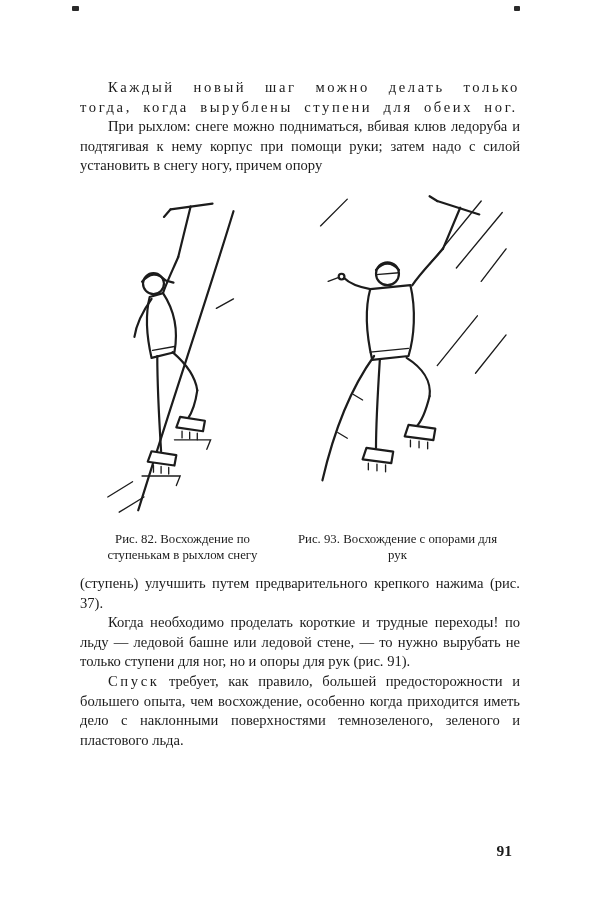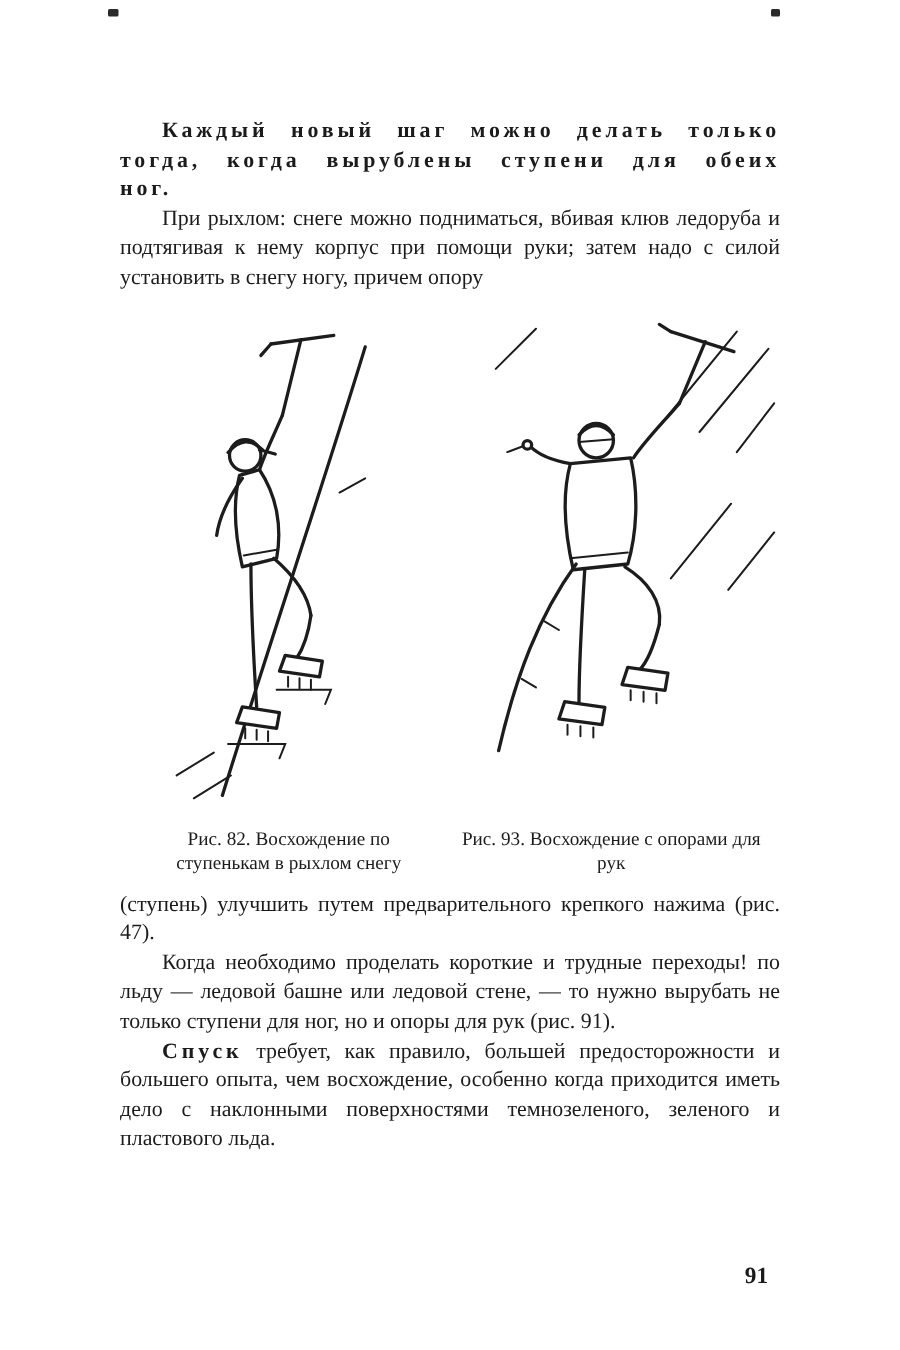--- a/index.html
+++ b/index.html
@@ -6,22 +6,22 @@
   .page{
     width:600px;height:900px;background:#ffffff;position:relative;
     font-family:"Liberation Serif","DejaVu Serif",serif;color:#1b1b1b;
     box-sizing:border-box;padding:78px 80px 0 80px;overflow:hidden;
   }
   .speck{position:absolute;background:#2a2a2a;border-radius:1px;}
   .speck.a{left:72px;top:6px;width:7px;height:5px;}
   .speck.b{left:514px;top:6px;width:6px;height:5px;}
   .body-text p{margin:0;font-size:14.6px;line-height:19.6px;text-align:justify;}
   p.indent{text-indent:28px;}
-  .sperr{letter-spacing:2.6px;word-spacing:5px;font-weight:bold;}
-  .figures{display:flex;justify-content:flex-end;align-items:flex-start;margin:12px 0 10px 0;}
+  .sperr{letter-spacing:2.6px;word-spacing:5px;}
+  .figures{display:flex;justify-content:flex-start;align-items:flex-start;margin:12px 0 10px 0;}
   figure{margin:0;display:flex;flex-direction:column;align-items:center;}
   figure.left{width:205px;}
   figure.right{width:225px;}
   figcaption{font-size:12.8px;line-height:16.5px;text-align:center;margin-top:7px;}
   figure.left figcaption{width:188px;}
   figure.right figcaption{width:205px;}
   svg .ln{stroke:#1c1c1c;stroke-width:2.3;fill:none;stroke-linecap:round;stroke-linejoin:round;}
   svg .thin{stroke:#1c1c1c;stroke-width:1.4;fill:none;stroke-linecap:round;}
   svg .solid{stroke:#1c1c1c;stroke-width:2.3;fill:#ffffff;stroke-linejoin:round;}
   .page-number{position:absolute;right:88px;bottom:40px;font-weight:bold;font-size:15.5px;}
@@ -111,20 +111,20 @@
           <path class="solid" d="M 82 266 L 110 270 L 108 282 L 78 278 Z"></path>
           <path class="thin" d="M 84 282 L 84 289 M 93 283 L 93 290 M 102 284 L 102 291"></path>
         </g>
       </svg>
       <figcaption>Рис. 93. Восхождение с опорами для рук</figcaption>
     </figure>
 
   </div>
 
   <div class="body-text">
-    <p>(ступень) улучшить путем предварительного крепкого нажима (рис. 47).</p>
+    <p>(ступень) улучшить путем предварительного крепкого нажима (рис. 37).</p>
     <p class="indent">Когда необходимо проделать короткие и трудные переходы! по льду — ледовой башне или ледовой стене, — то нужно вырубать не только ступени для ног, но и опоры для рук (рис. 91).</p>
     <p class="indent"><span class="sperr">Спуск</span> <span>требует, как правило, большей предосторожности и большего опыта, чем восхождение, особенно когда приходится иметь дело с наклонными поверхностями темнозеленого, зеленого и пластового льда.</span></p>
   </div>
 
   <div class="page-number">91</div>
 
 </div>
 
 </body></html>

